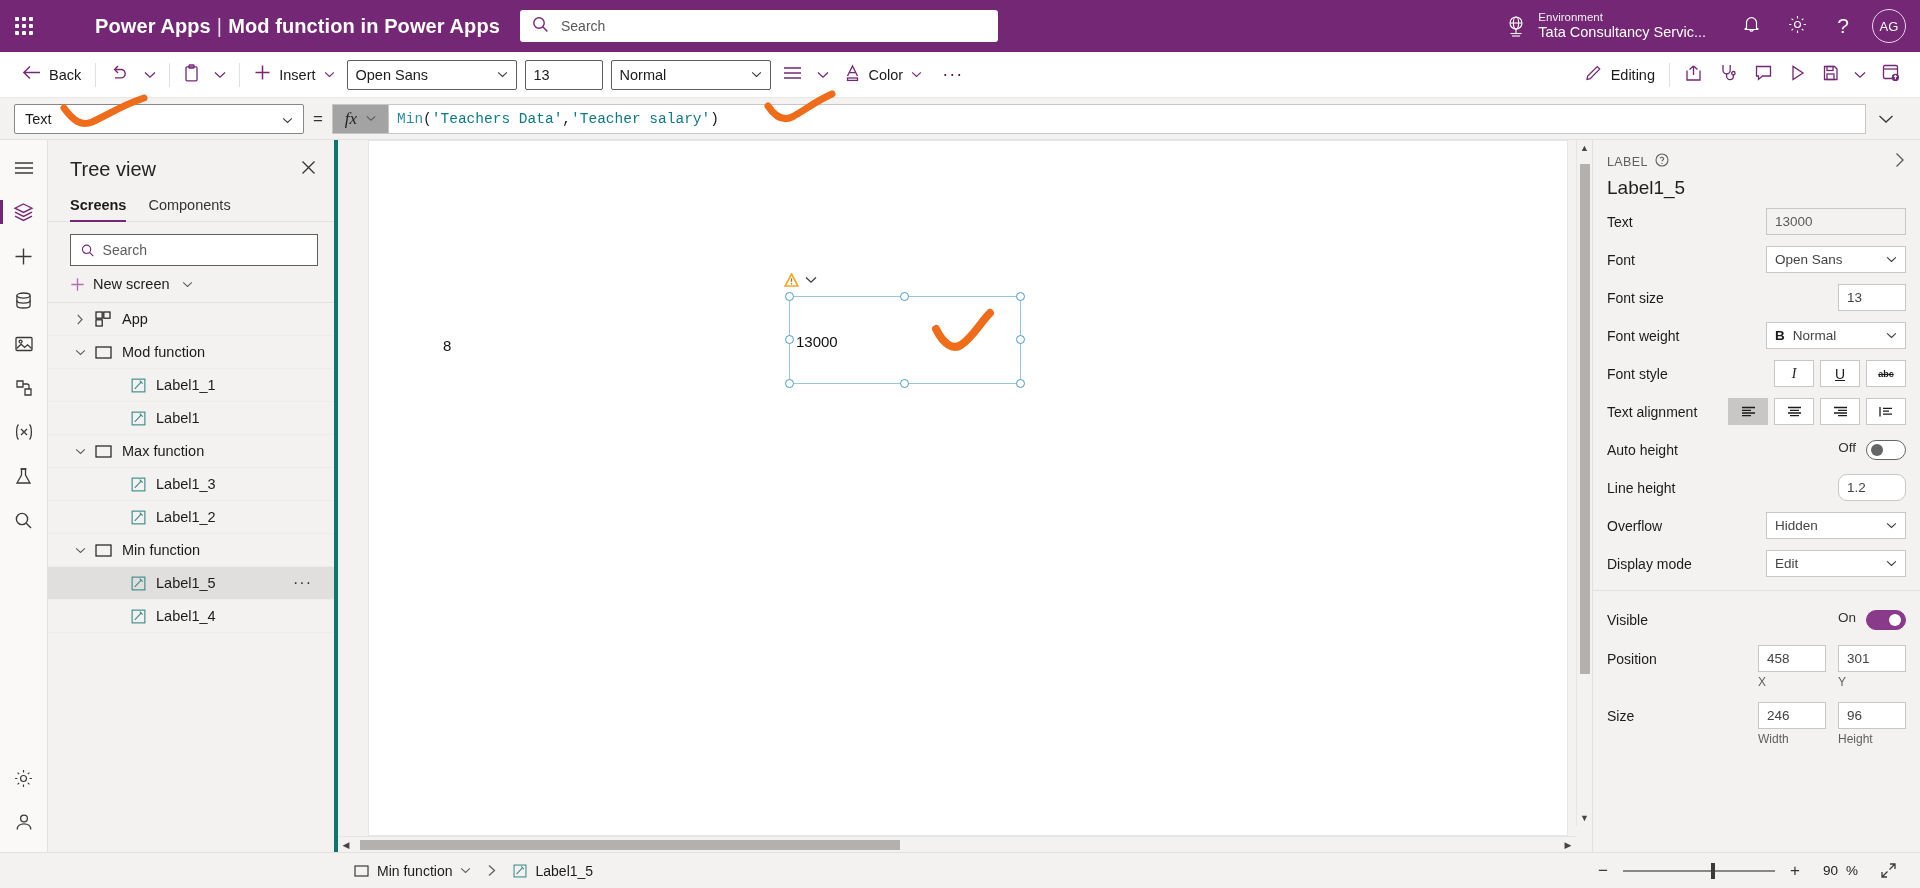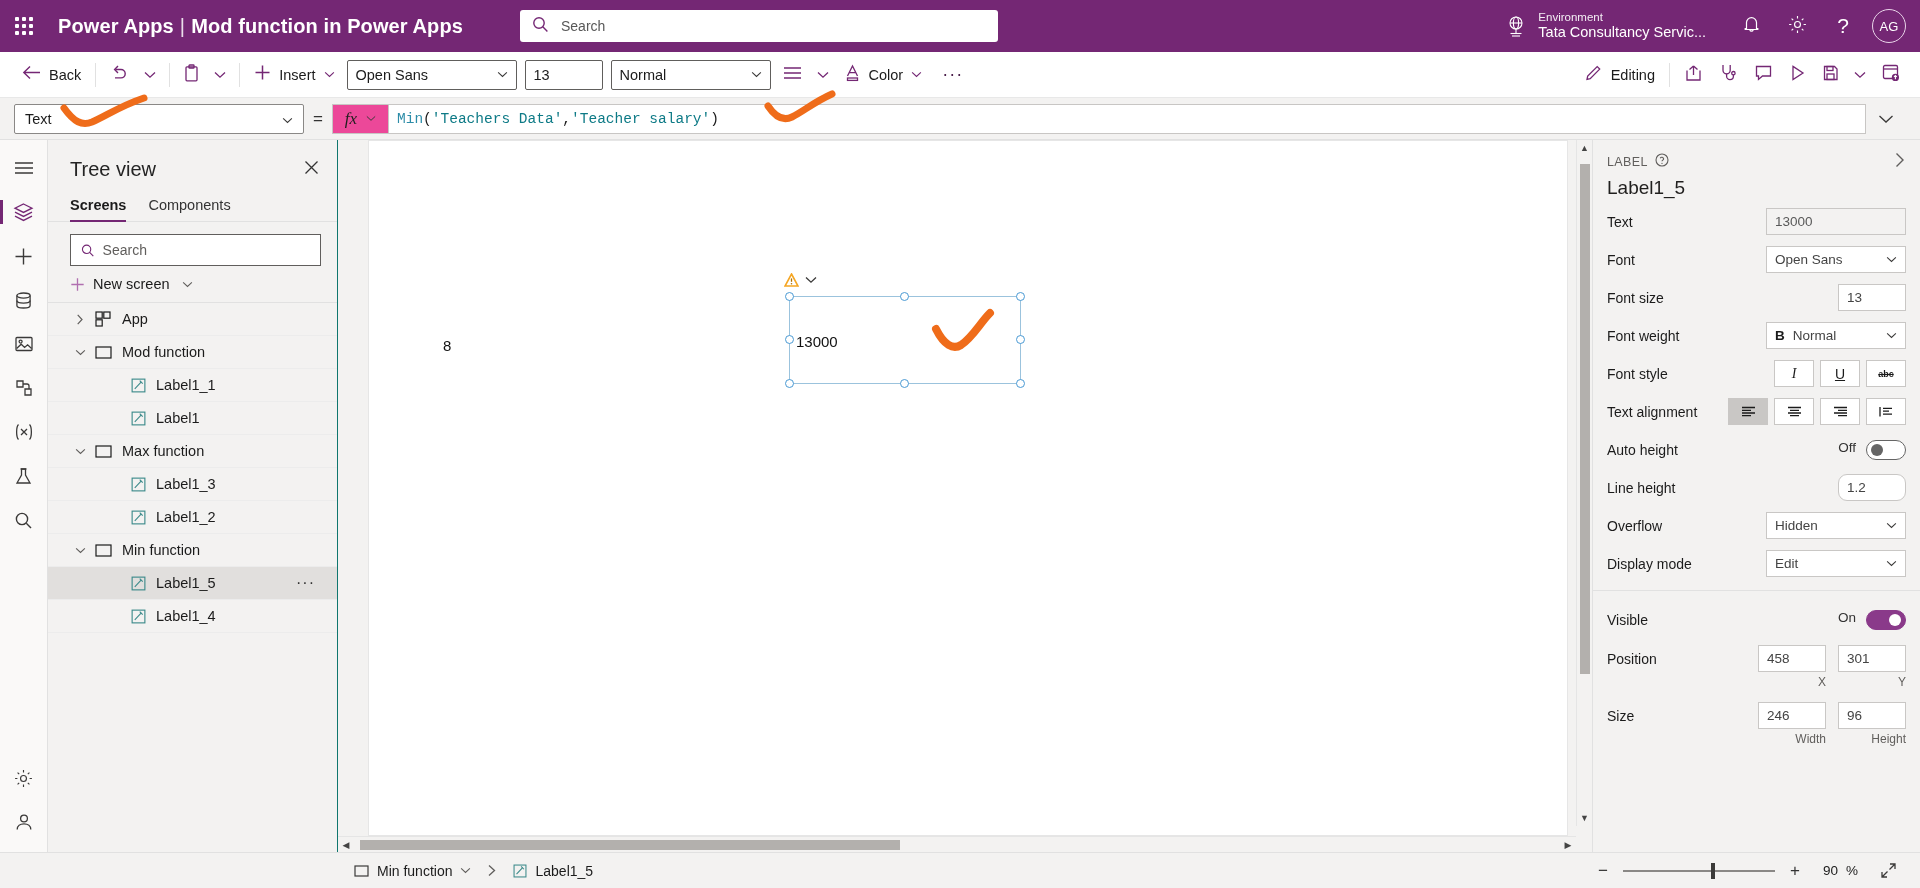--- a/index.html
+++ b/index.html
@@ -6,21 +6,21 @@
   html, body {
     width: 1920px; height: 888px;
     font-family: "Liberation Sans", sans-serif;
     background: #fff; overflow: hidden;
   }
   .app { position: relative; width: 1920px; height: 888px; display: flex; flex-direction: column; }
 
   
   .topbar {
     height: 52px; background: #742774; display: flex; align-items: center;
-    flex: 0 0 52px; color: #fff; position: relative;
+    flex: 0 0 52px; color: #fff; position: relative; gap: 37px;
   }
   .waffle { width: 48px; display: flex; align-items: center; justify-content: center; cursor: pointer; }
   .waffle-grid { display: grid; grid-template-columns: repeat(3, 4px); grid-template-rows: repeat(3, 4px); gap: 3px; }
   .waffle-grid i { background: #fff; width: 4px; height: 4px; border-radius: 1px; display: block; }
   .brand { font-size: 20px; font-weight: bold; letter-spacing: .1px; margin-left: 10px; white-space: nowrap; }
   .brand .sep { font-weight: normal; opacity: .85; margin: 0 6px; }
   .brand .sub { font-weight: bold; }
   .search-wrap {
     position: absolute; left: 520px; width: 478px; height: 32px; background: #fff;
     border-radius: 3px; display: flex; align-items: center; padding: 0 12px;
@@ -74,21 +74,21 @@
     height: 42px; flex: 0 0 42px; background: #f3f2f1; display: flex; align-items: center;
     padding: 0 14px; gap: 0; position: relative; border-bottom: 1px solid #e1e1e1;
   }
   .prop-select {
     width: 290px; height: 30px; background: #fff; border: 1px solid #8a8886; border-radius: 2px;
     display: flex; align-items: center; padding: 0 10px; font-size: 14.5px; color: #1b1b1b; cursor: pointer;
   }
   .prop-select .v { flex: 1; }
   .eq { width: 28px; text-align: center; font-size: 17px; color: #333; }
   .fx-box {
-    width: 56px; height: 30px; background: #ec4899; border: 1px solid #c8c6c4; border-right: none;
+    width: 56px; height: 30px; background: #a3a3a3; border: 1px solid #c8c6c4; border-right: none;
     display: flex; align-items: center; justify-content: center; gap: 9px; cursor: pointer;
   }
   .fx-box .fx { font-style: italic; font-family: "Liberation Serif", serif; font-size: 17px; color: #201f1e; }
   .formula-input {
     flex: 1; height: 30px; background: #fff; border: 1px solid #c8c6c4;
     display: flex; align-items: center; padding: 0 8px;
     font-family: "Liberation Mono", monospace; font-size: 14.5px; overflow: hidden; white-space: nowrap;
   }
   .tok-fn { color: #2c8ca8; text-align: right; }
   .tok-punc { color: #1b1b1b; }
@@ -107,21 +107,21 @@
     width: 48px; height: 44px; display: flex; align-items: center; justify-content: center;
     cursor: pointer; position: relative; color: #3b3a39;
   }
   .rail-btn.active::before {
     content: ''; position: absolute; left: 0; top: 10px; bottom: 10px; width: 3px; background: #742774;
   }
   .rail-spacer { flex: 1; }
 
   
   .treeview {
-    width: 290px; flex: 0 0 290px; background: #f3f2f1; border-right: 1px solid #0f766e;
+    width: 290px; flex: 0 0 290px; background: #f3f2f1; border-right: 4px solid #0f766e;
     display: flex; flex-direction: column; overflow: hidden;
   }
   .tv-head { display: flex; align-items: center; padding: 16px 14px 8px 22px; }
   .tv-title { font-size: 20px; color: #242424; flex: 1; }
   .tv-close { cursor: pointer; padding: 4px; color: #333; }
   .tv-tabs { display: flex; padding: 0 22px; border-bottom: 1px solid #e1e1e1; }
   .tv-tab { font-size: 14.5px; padding: 6px 0 8px; margin-right: 22px; cursor: pointer; color: #333; position: relative; }
   .tv-tab.active { font-weight: bold; color: #1b1b1b; }
   .tv-tab.active::after { content: ''; position: absolute; left: 0; right: 0; bottom: -1px; height: 2px; background: #742774; }
   .tv-search {
@@ -221,21 +221,21 @@
   .toggle-state { font-size: 13.5px; color: #333; }
   .toggle {
     width: 40px; height: 20px; border-radius: 10px; position: relative; cursor: pointer;
     border: 1px solid #656565; background: #fff;
   }
   .toggle .knob { position: absolute; width: 12px; height: 12px; border-radius: 50%; background: #656565; top: 3px; left: 4px; }
   .toggle.on { background: #8a3a8a; border-color: #8a3a8a; }
   .toggle.on .knob { background: #fff; left: 22px; }
   .pp-divider { height: 1px; background: #e1e1e1; margin: 10px 0 12px; }
   .pp-pair { display: flex; gap: 12px; }
-  .pp-sub { display: flex; flex-direction: column; align-items: flex-end; }
+  .pp-sub { display: flex; flex-direction: column; align-items: flex-start; }
   .pp-sub .pp-input { width: 68px; justify-content: flex-start; }
   .pp-subcap { font-size: 12px; color: #605e5c; margin-top: 3px; }
 
   
   .bottombar {
     height: 36px; flex: 0 0 36px; background: #f3f2f1; border-top: 1px solid #e1e1e1;
     display: flex; align-items: center; padding-left: 348px; gap: 0;
   }
   .bb-crumb { display: flex; align-items: center; gap: 8px; font-size: 14px; color: #1b1b1b; cursor: pointer; padding: 0 6px; }
   .bb-chev { margin: 0 10px; color: #605e5c; display: flex; }

